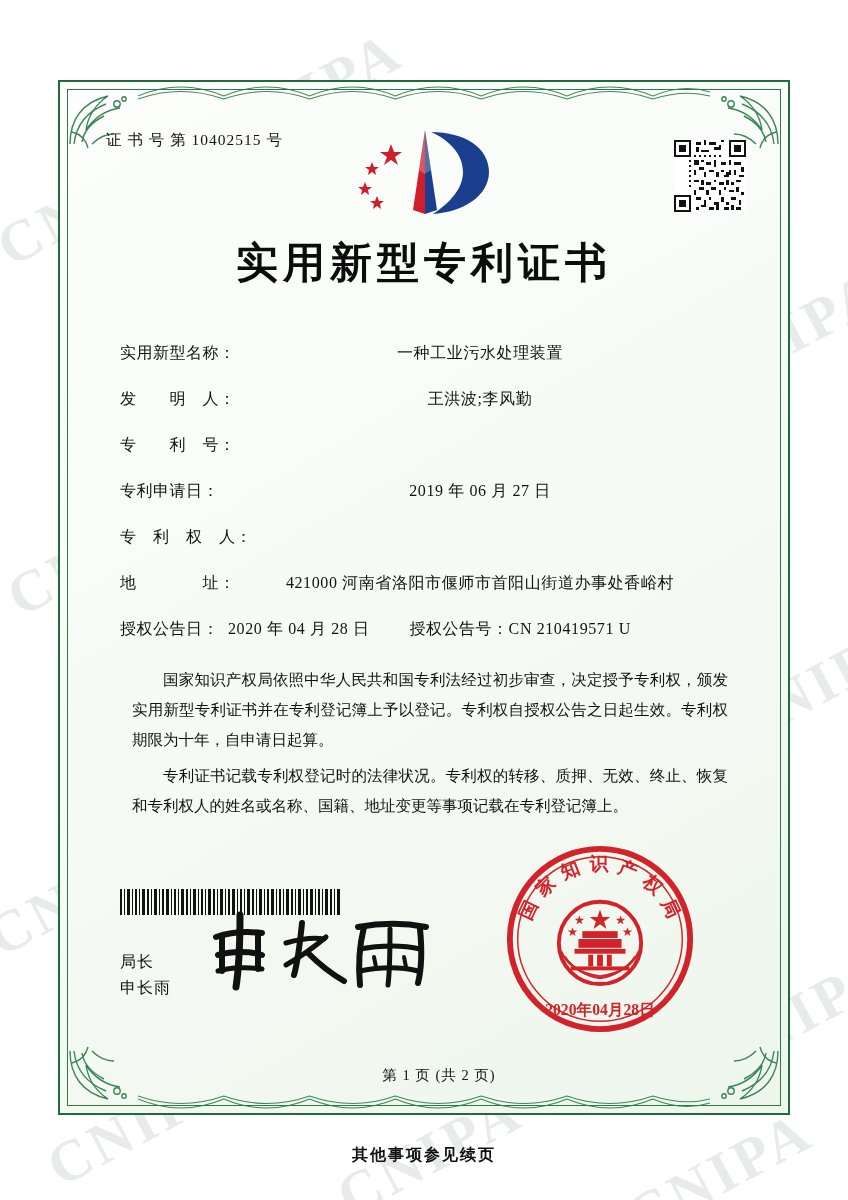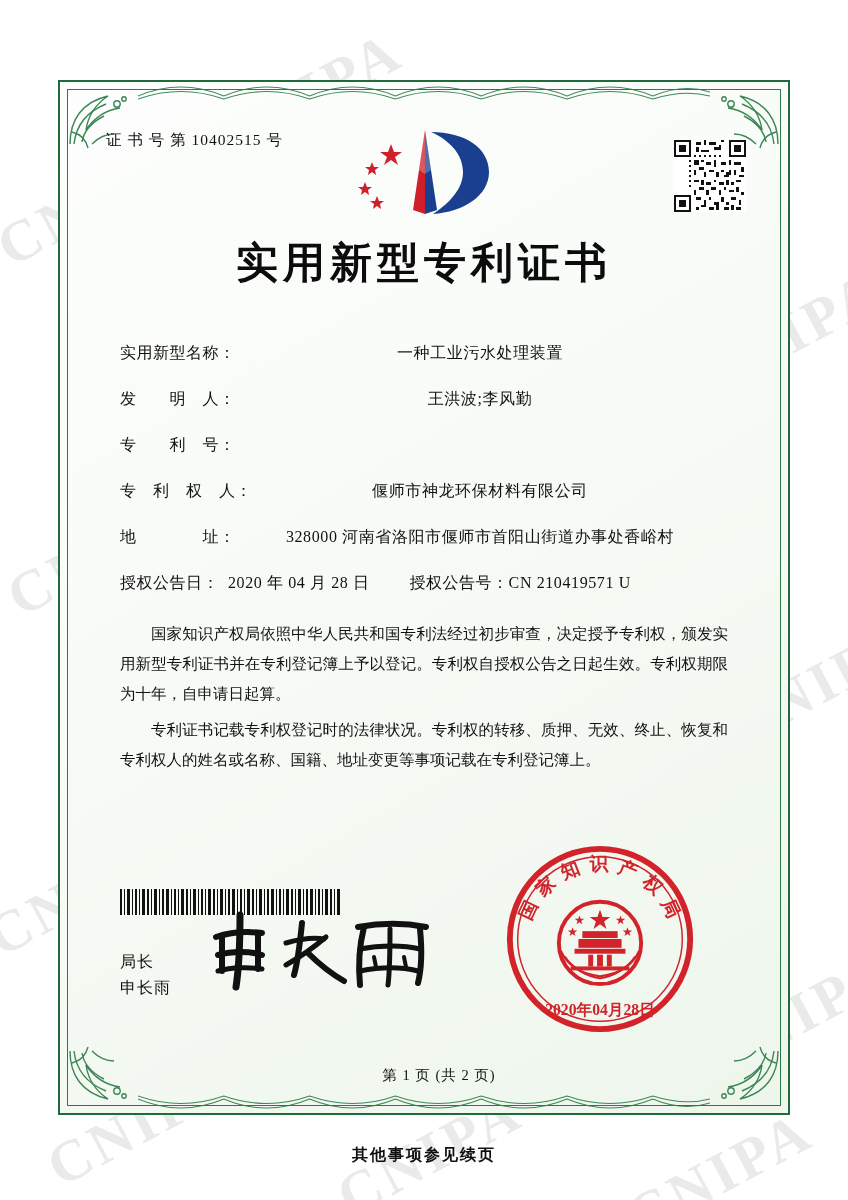--- a/index.html
+++ b/index.html
@@ -158,21 +158,21 @@
   .paragraphs {
     margin-top: 22px;
     padding: 0 14px;
     font-family: "Liberation Serif", "DejaVu Serif", serif;
     font-size: 15.5px;
     line-height: 30px;
     color: #111;
     text-align: justify;
   }
   .paragraphs p {
-    margin: 0 0 6px 0;
+    margin: 0 0 6px 12px;
     text-indent: 2em;
   }
 
   
   .barcode {
     position: absolute;
     left: 62px;
     bottom: 200px;
     width: 222px;
     height: 26px;
@@ -456,26 +456,29 @@
         <span class="field-value">一种工业污水处理装置</span>
       </div>
       <div class="field-row">
         <span class="field-label">发　　明　人：</span>
         <span class="field-value">王洪波;李风勤</span>
       </div>
       <div class="field-row">
         <span class="field-label">专　　利　号：</span>
       </div>
       <div class="field-row">
+        <span class="field-label">专利申请日：</span>
+        <span class="field-value">2019 年 06 月 27 日</span>
+      </div>
+      <div class="field-row">
         <span class="field-label">专　利　权　人：</span>
-        <span class="field-value">偃师市神龙环保材料有限公司</span>
       </div>
       <div class="field-row">
         <span class="field-label">地　　　　址：</span>
-        <span class="field-value">328000 河南省洛阳市偃师市首阳山街道办事处香峪村</span>
+        <span class="field-value">421000 河南省洛阳市偃师市首阳山街道办事处香峪村</span>
       </div>
       <div class="field-row inline-two">
         <span class="field-label">授权公告日：</span>
         <span class="field-value">2020 年 04 月 28 日</span>
         <span class="second-label">授权公告号：</span>
         <span class="second-value">CN 210419571 U</span>
       </div>
     </div>
 
     <div class="paragraphs">

